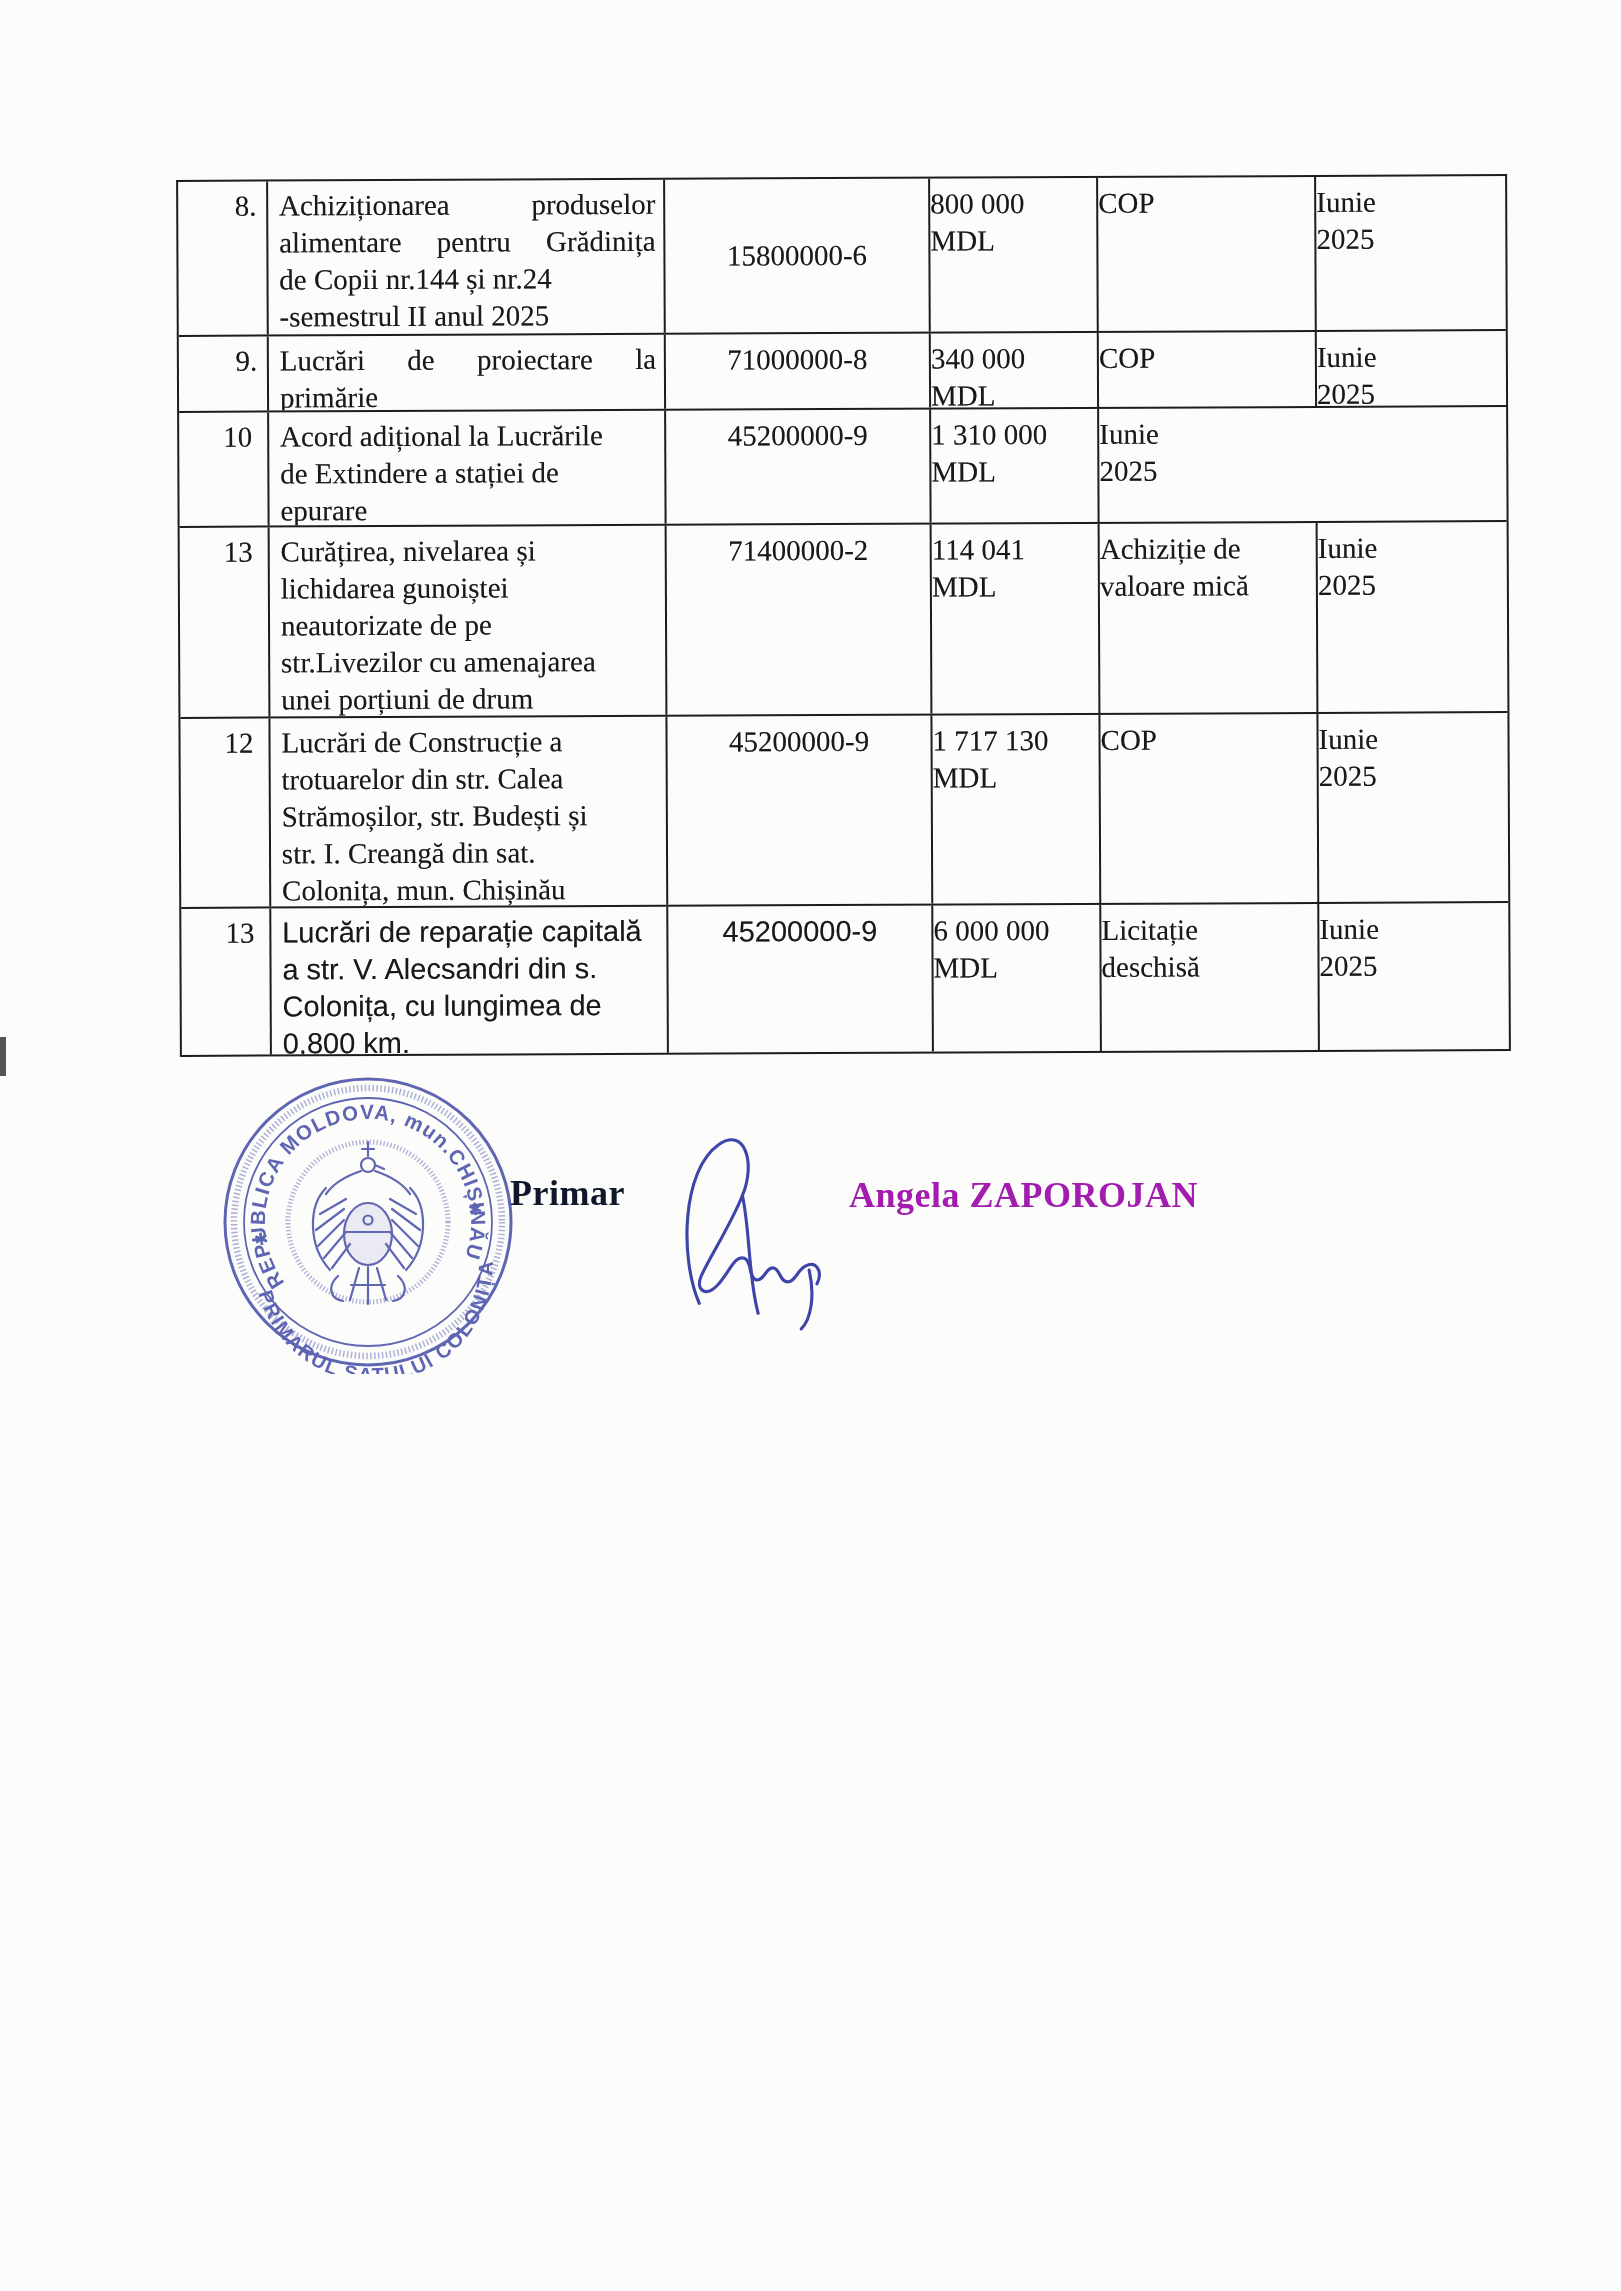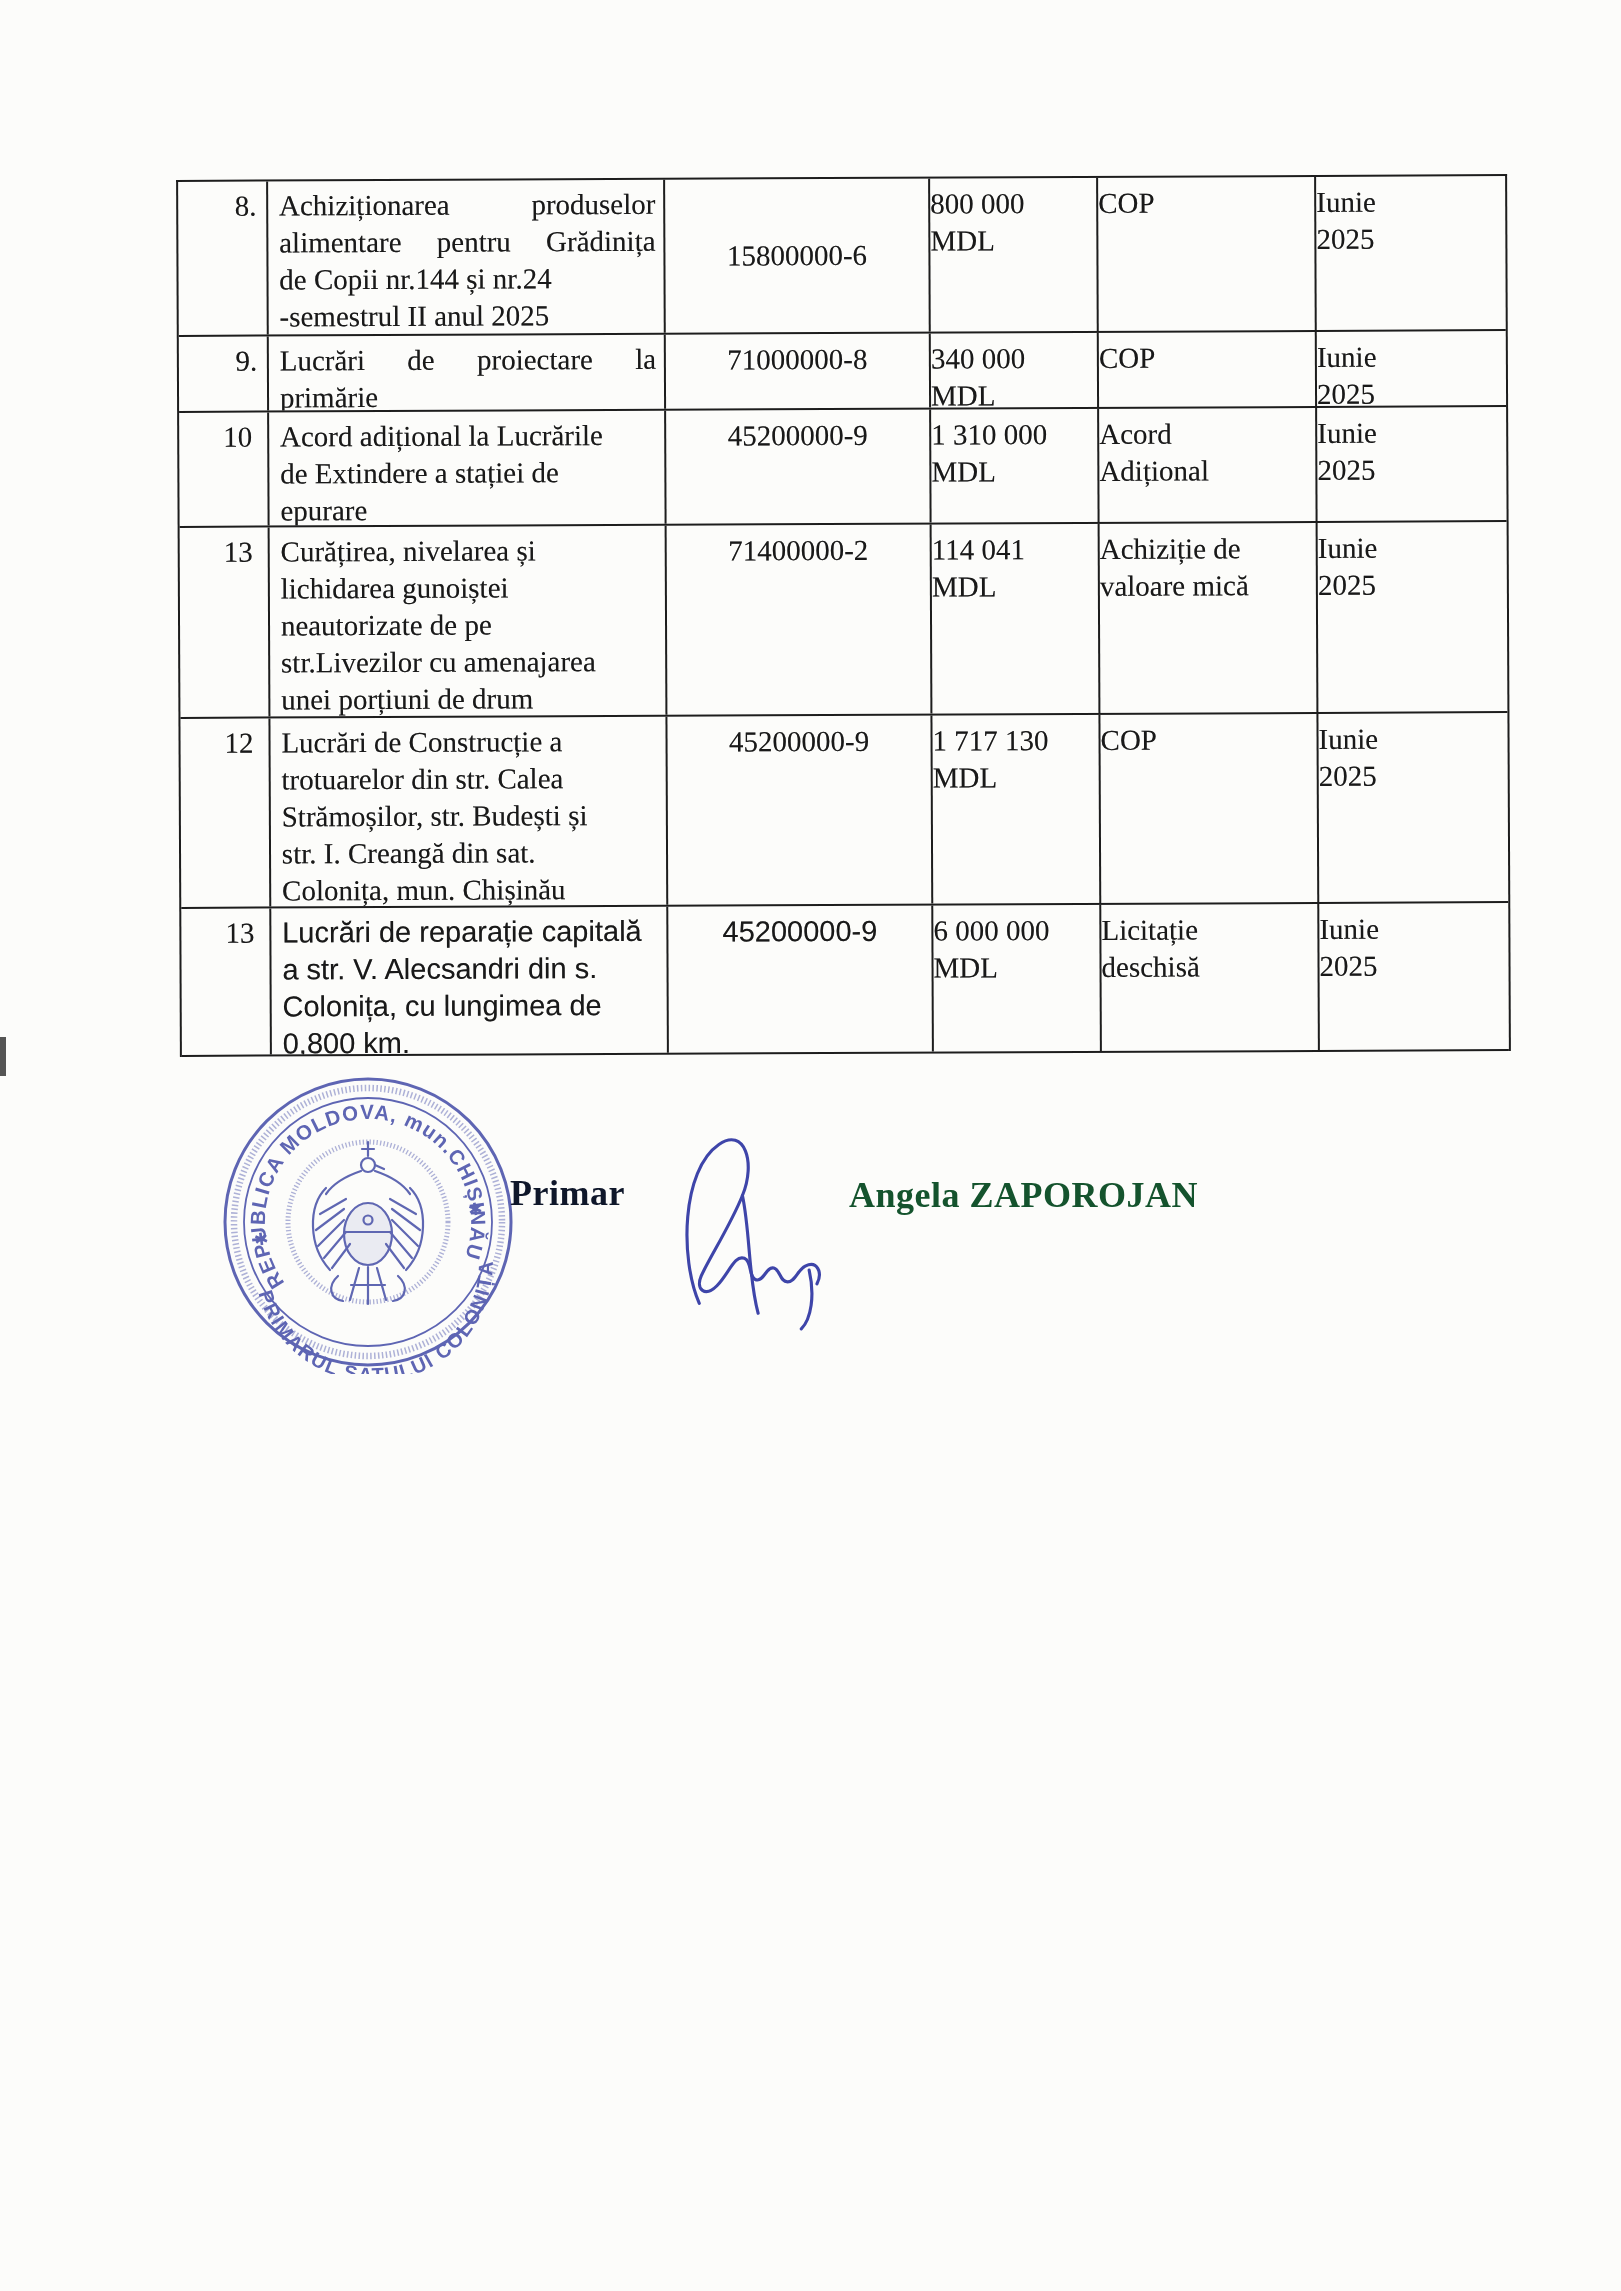--- a/index.html
+++ b/index.html
@@ -51,21 +51,21 @@
   .sansrow{font-family:"Liberation Sans","DejaVu Sans",sans-serif !important;}
   
   .signer-title{
     position:absolute;left:510px;top:1172px;
     font-size:36px;font-weight:bold;letter-spacing:0.5px;
     color:#0f172a;
   }
   .signer-name{
     position:absolute;left:849px;top:1174px;
     font-size:36px;font-weight:bold;letter-spacing:0.5px;
-    color:#14532d;
+    color:#a21caf;
   }
   .sig-svg{position:absolute;left:662px;top:1111px;}
   
   .stamp{position:absolute;left:218px;top:1064px;width:300px;height:310px;opacity:.9;}
   .stamp svg{width:100%;height:100%;}
   .stamp text{font-family:"Liberation Sans","DejaVu Sans",sans-serif;}
   
   .artifact{
     position:absolute;left:0;top:1037px;width:5.9px;height:39px;
     background:#2a2a2a;opacity:.8;
@@ -111,22 +111,20 @@
     <div class="prow h119">
       <div class="c-num tight">10</div>
       <div class="c-desc">
         <div class="dline">Acord adițional la Lucrările</div>
         <div class="dline">de Extindere a stației de</div>
         <div class="dline">epurare</div>
       </div>
       <div class="c-cpv">45200000-9</div>
       <div class="c-amt">1 310 000
 MDL</div>
-      <div class="c-proc">Acord
-Adițional</div>
       <div class="c-date">Iunie
 2025</div>
     </div>
 
     <div class="prow h197">
       <div class="c-num tight">13</div>
       <div class="c-desc">
         <div class="dline">Curățirea, nivelarea și</div>
         <div class="dline">lichidarea gunoiștei</div>
         <div class="dline">neautorizate de pe</div>

